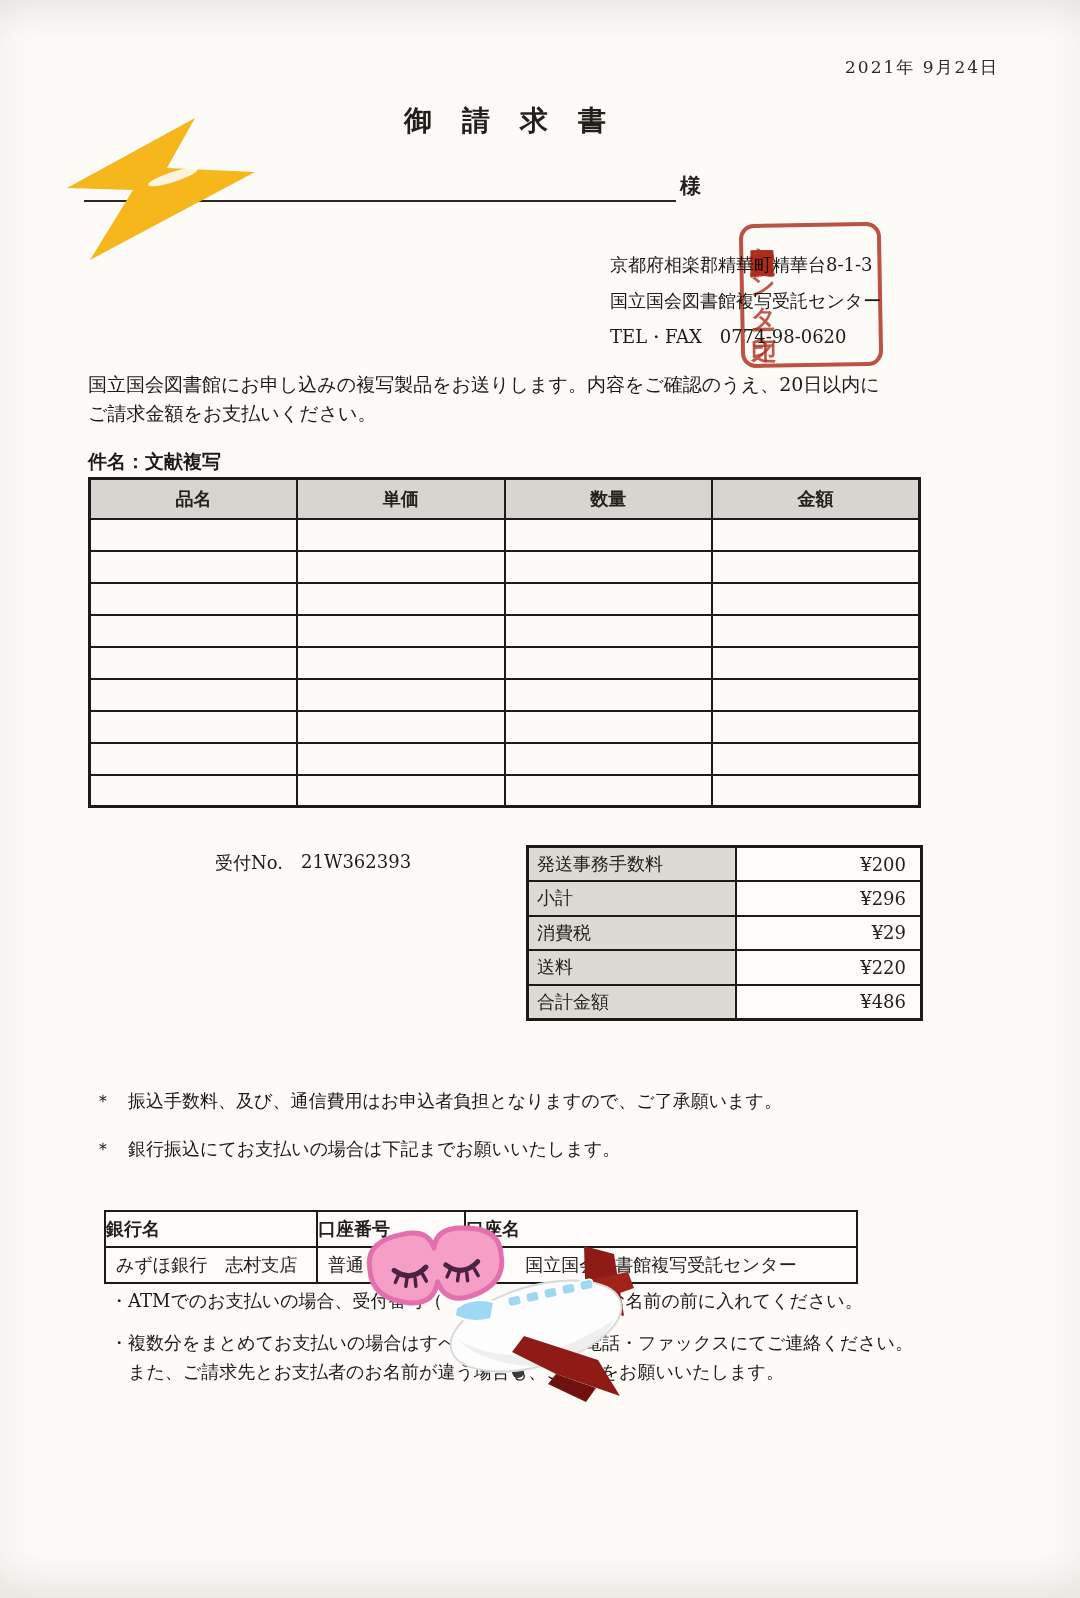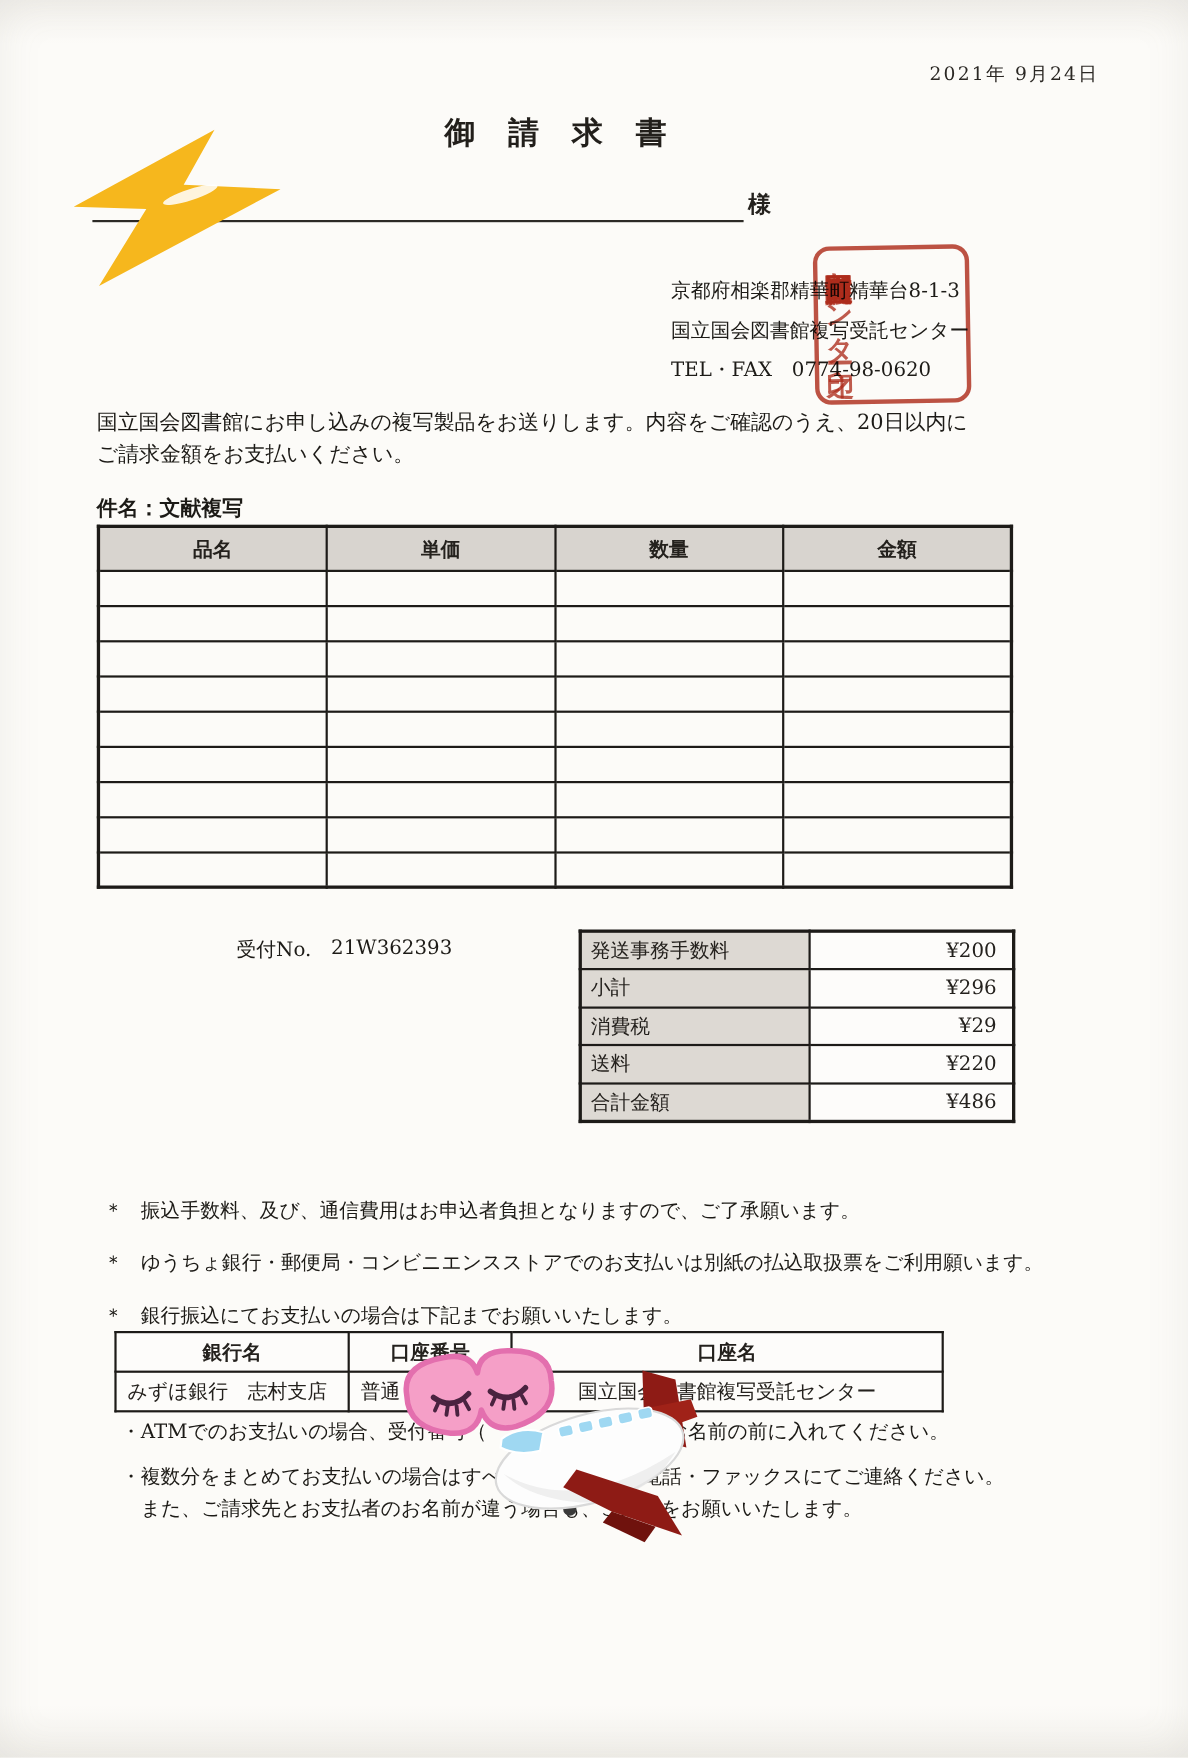--- a/index.html
+++ b/index.html
@@ -73,21 +73,21 @@
 
   .notes { left: 94px; top: 1088px; width: 920px; font-size: 18px; color: #1c1a16; font-family: Liberation Mono, monospace; }
   .note-line { margin-bottom: 19px; line-height: 29px; }
   .note-line .marker { margin-right: 16px; }
 
   .bank { left: 104px; top: 1210px; width: 752px; border: 2.5px solid #1d1b18; font-size: 18px; }
   .bank th, .bank td { border: 2px solid #1d1b18; height: 36px; background: #fdfcfa; }
   .bank .b0 { width: 212px; }
   .bank .b1 { width: 148px; }
   .bank .b2 { width: 392px; }
-  .bank th { font-weight: bold; text-align: center; }
+  .bank th { font-weight: bold; text-align: left; }
   .bank td.b0 { text-align: left; padding-left: 10px; }
   .bank td.b1 { text-align: left; padding-left: 10px; }
   .bank td.b2 { text-align: center; }
 
   .atm-note { left: 110px; top: 1289px; font-size: 18px; color: #1c1a16; white-space: nowrap; }
   .atm-gap { display: inline-block; width: 128px; text-align: right; padding-right: 4px; }
   .multi-note { left: 110px; top: 1328px; font-size: 18px; line-height: 29px; color: #1c1a16; }
   .multi-note .indent { padding-left: 18px; display: block; }
 
   .sticker { z-index: 10; }
@@ -220,21 +220,20 @@
         </tr>
         <tr>
           <td class="tl">合計金額</td>
           <td class="tv">¥486</td>
         </tr>
       </tbody>
   </table>
 
   <div class="abs notes">
       <div class="note-line"><span class="marker">＊</span><span>振込手数料、及び、通信費用はお申込者負担となりますので、ご了承願います。</span></div>
-      <div class="note-line"><span class="marker">＊</span><span>ゆうちょ銀行・郵便局・コンビニエンスストアでのお支払いは別紙の払込取扱票をご利用願います。</span></div>
       <div class="note-line"><span class="marker">＊</span><span>銀行振込にてお支払いの場合は下記までお願いいたします。</span></div>
     </div>
 
   <table class="abs bank">
     <thead>
         <tr>
           <th class="b0">銀行名</th>
           <th class="b1">口座番号</th>
           <th class="b2">口座名</th>
         </tr>

